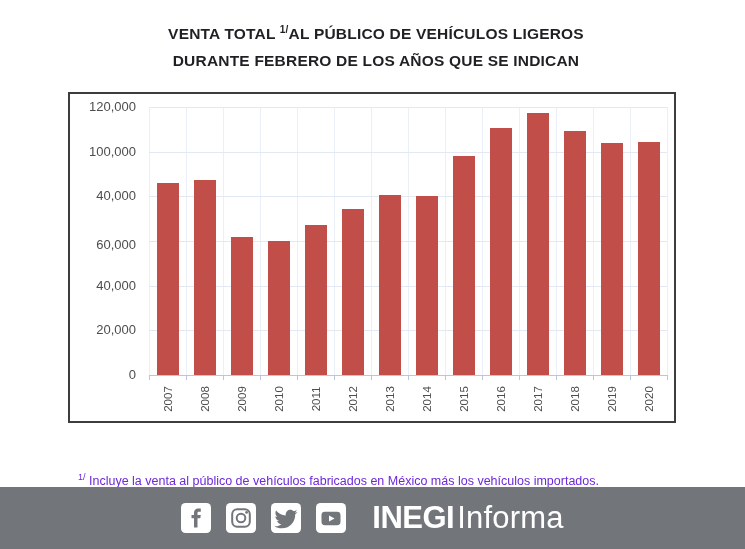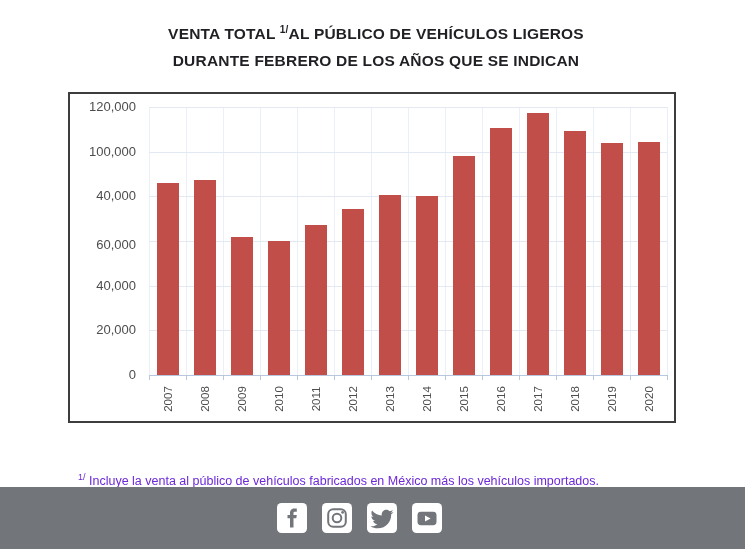--- a/index.html
+++ b/index.html
@@ -158,17 +158,19 @@
         </g>
       </svg>
 
       <svg class="icon" viewBox="0 0 30 30">
         <rect x="0" y="0" width="30" height="30" rx="4.5" fill="#ffffff"></rect>
         <rect x="5.5" y="8.8" width="19" height="13.4" rx="3.4" fill="#72767b"></rect>
         <polygon points="13,12.4 13,18.6 18.6,15.5" fill="#ffffff"></polygon>
       </svg>
 
       <div class="logo">
+        <span class="logo-bold">INEGI</span>
+        <span class="logo-regular">Informa</span>
       </div>
     </div>
   </div>
 
 </div>
 
 </body></html>

